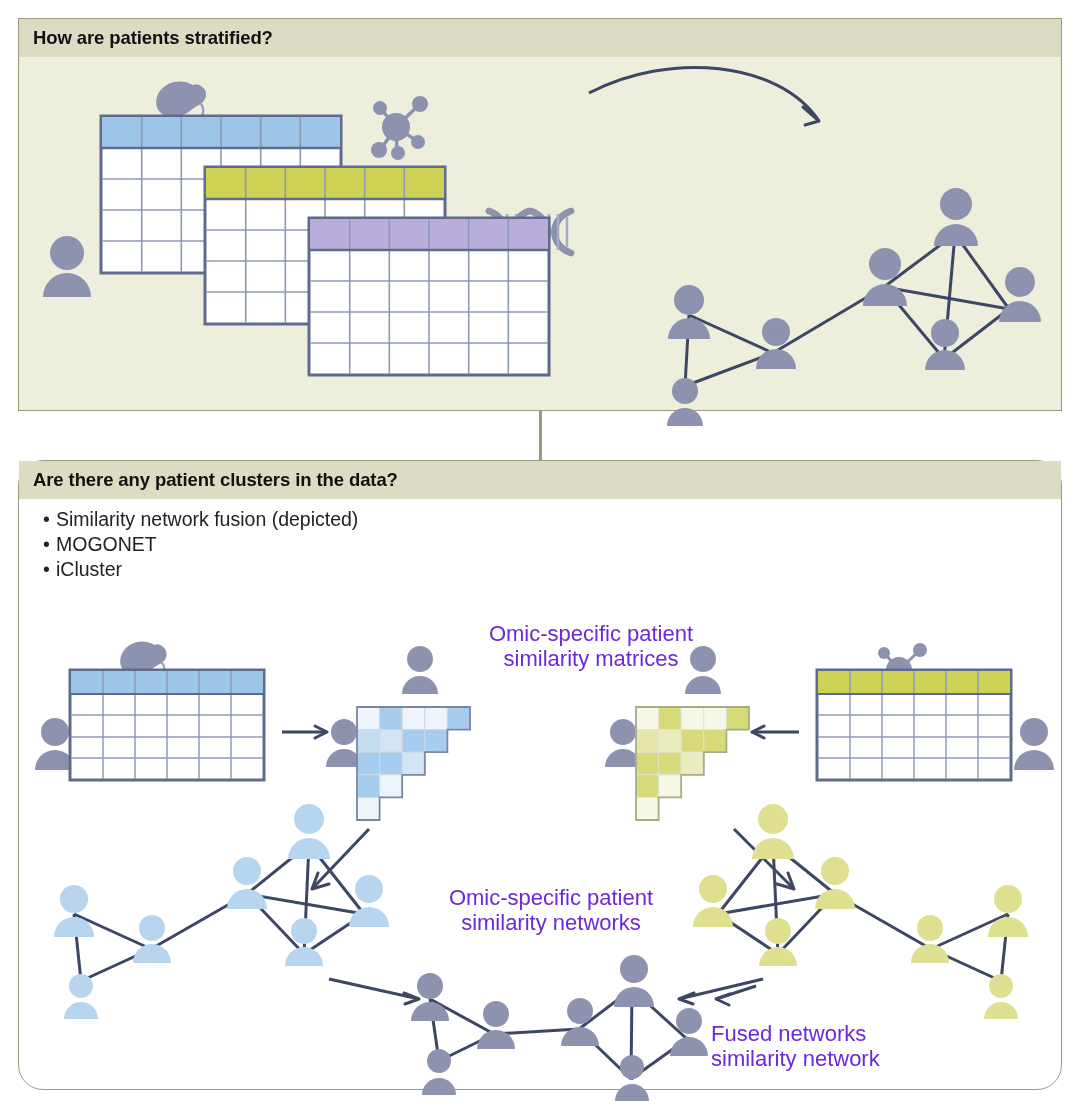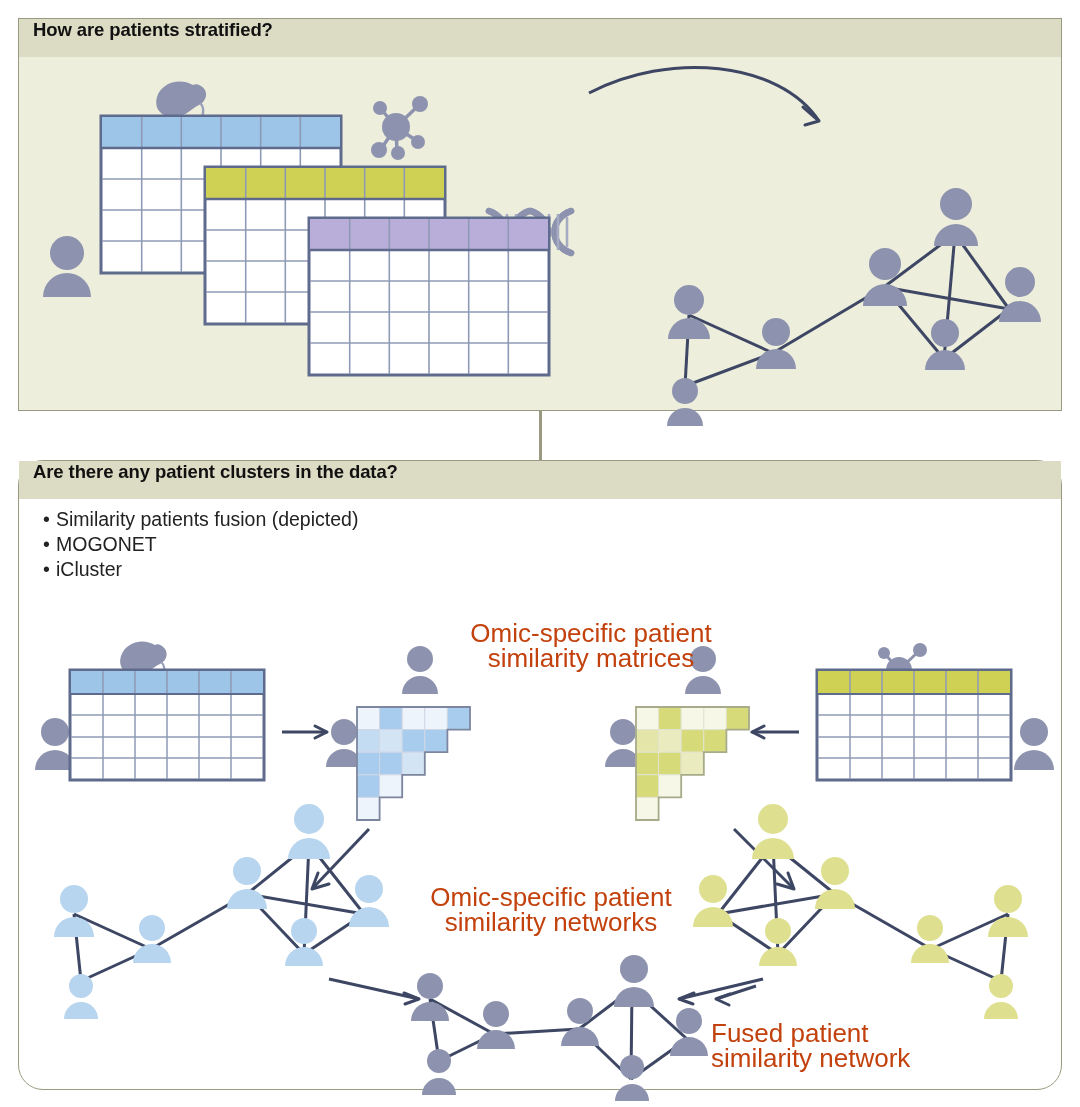--- a/index.html
+++ b/index.html
@@ -40,20 +40,21 @@
   }
   .panel-header {
     position: absolute;
     left: 0;
     top: 0;
     right: 0;
     height: 38px;
     background: #dcdbc4;
     box-sizing: border-box;
     display: flex;
+    align-items: center;
     padding-left: 14px;
   }
   .panel-header .title {
     font-size: 18.5px;
     font-weight: bold;
     color: #111111;
     letter-spacing: -0.1px;
   }
   .panel-body {
     position: absolute;
@@ -89,22 +90,22 @@
     white-space: nowrap;
   }
   #method-list li .bullet {
     display: inline-block;
     width: 13px;
   }
 
   
   .caption {
     position: absolute;
-    font-size: 26px;
-    color: #c2410c;
+    font-size: 22px;
+    color: #6d28d9;
     line-height: 25px;
     text-align: center;
     white-space: pre-line;
   }
   #cap-matrices { left: 440px; top: 584px; width: 300px; }
   #cap-networks { left: 400px; top: 848px; width: 300px; }
   #cap-fused    { left: 710px; top: 984px; width: 240px; text-align: left; }
 
   
   .svg-layer {
@@ -282,21 +283,21 @@
 
   <div id="panel-connector"></div>
 
   <div class="panel" id="panel-bottom">
     <div class="panel-header">
       <span class="title">Are there any patient clusters in the data?</span>
     </div>
     <div class="panel-body">
 
       <ul id="method-list">
-        <li><span class="bullet">•</span><span>Similarity patients fusion (depicted)</span></li>
+        <li><span class="bullet">•</span><span>Similarity network fusion (depicted)</span></li>
         <li><span class="bullet">•</span><span>MOGONET</span></li>
         <li><span class="bullet">•</span><span>iCluster</span></li>
       </ul>
 
       <svg class="svg-layer" viewBox="0 0 1044 592" preserveAspectRatio="none" style="width:1044px;height:592px;">
 
         <g>
           <path d="M136 146 c-13 -8 -30 -2 -34 11 c-4 13 7 21 19 19 c9 -2 13 -8 20 -11 c8 -4 9 -13 2 -18 c-3 -2 -5 -2 -7 -1 z" fill="#8d93ae"></path>
           <path d="M143 164 c6 6 -2 12 3 18 c5 5 12 -1 17 5 c4 5 -2 11 3 16 c3 4 9 2 12 -2" fill="none" stroke="#9aa0bb" stroke-width="2.2" stroke-linecap="round"></path>
         </g>
@@ -585,19 +586,19 @@
         <g>
           <line x1="737" y1="487" x2="697" y2="500" stroke="#3d4663" stroke-width="3"></line>
           <path d="M697 500 L711 495 M697 500 L710 506" stroke="#3d4663" stroke-width="3" fill="none" stroke-linecap="round"></path>
         </g>
       </svg>
 
       <div class="caption" id="cap-matrices" style="left:422px; top:122px; width:300px;">Omic-specific patient
 similarity matrices</div>
       <div class="caption" id="cap-networks" style="left:382px; top:386px; width:300px;">Omic-specific patient
 similarity networks</div>
-      <div class="caption" id="cap-fused" style="left:692px; top:522px; width:240px; text-align:left;">Fused patient
+      <div class="caption" id="cap-fused" style="left:692px; top:522px; width:240px; text-align:left;">Fused networks
 similarity network</div>
 
     </div>
   </div>
 
 </div>
 
 </body></html>

